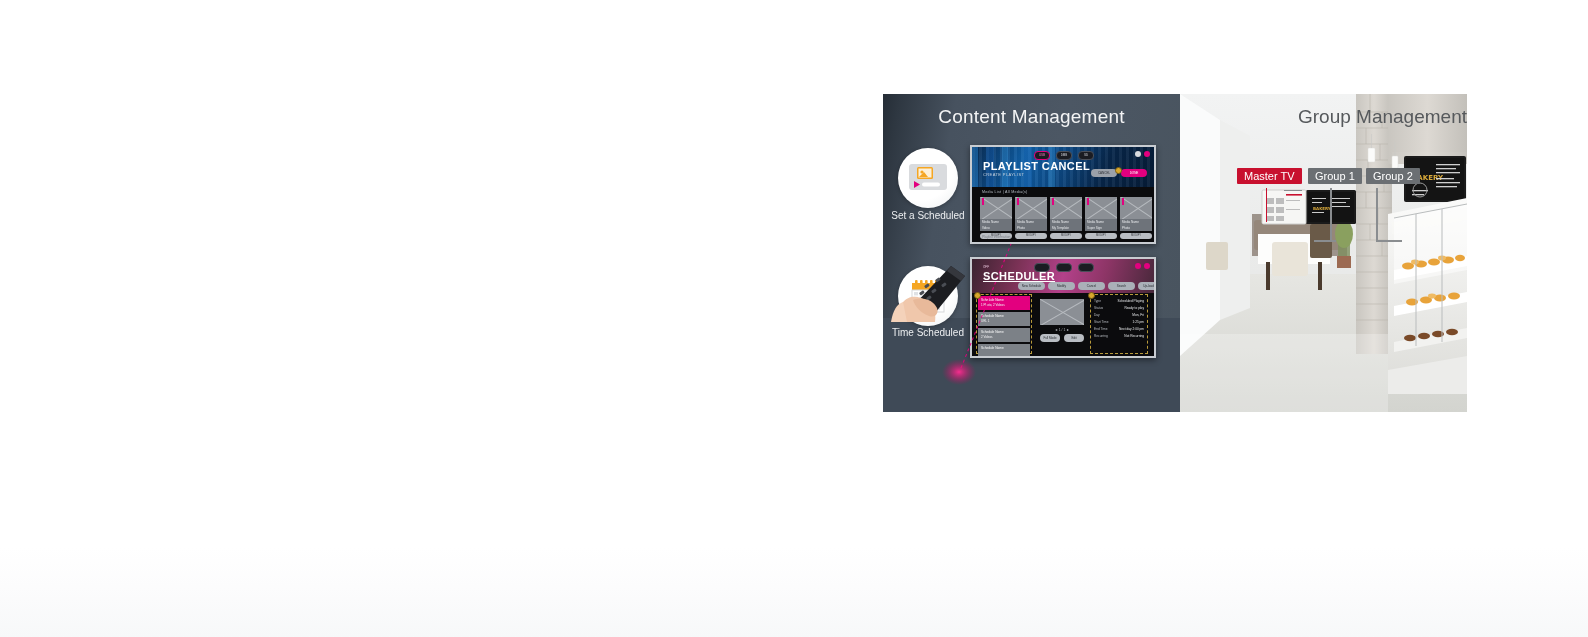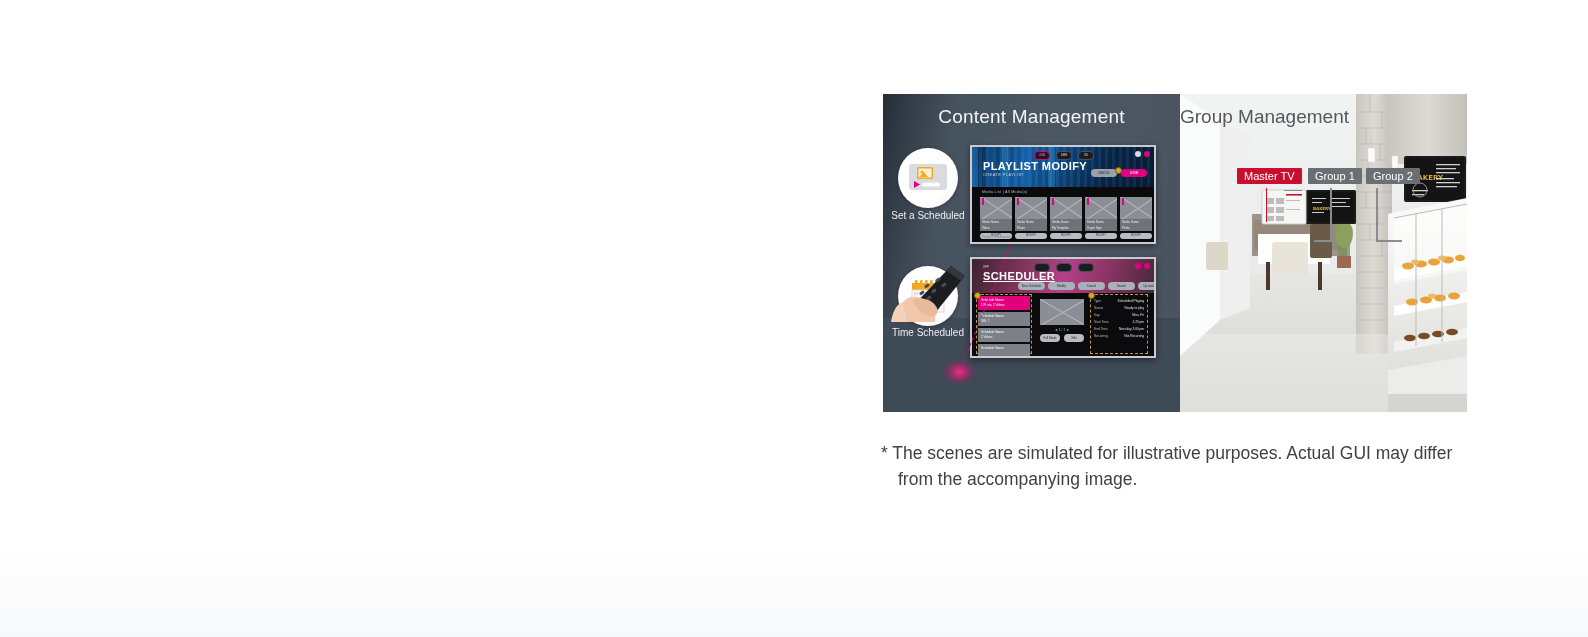--- a/index.html
+++ b/index.html
@@ -174,21 +174,21 @@
     position:absolute;left:0;top:0;width:297px;height:318px;pointer-events:none;
   }
   .remote{position:absolute;left:8px;bottom:-4px;width:86px;height:62px;}
 
   
   .gm{
     position:absolute;left:297px;top:0;width:287px;height:318px;overflow:hidden;
     background:linear-gradient(to bottom,#f0f1f1 0%,#e9eaea 38%,#dfe0de 62%,#d7d8d4 100%);
   }
   .gm-title{
-    position:absolute;top:12px;left:0;width:287px;text-align:left;
+    position:absolute;top:12px;left:0;width:287px;text-align:right;
     color:#56595c;font-size:19px;font-weight:400;z-index:9;
   }
   .tag{
     position:absolute;padding:2px 7px;color:#fff;font-size:11px;border-radius:1px;z-index:9;
     white-space:nowrap;
   }
   .tag.master{background:#c8102e;text-align:right;}
   .tag.group{background:#6b6f73;}
   .leader{position:absolute;z-index:8;}
   .leader.red{background:#c8102e;width:1px;}
@@ -265,21 +265,21 @@
     <div class="win win-playlist">
       <div class="pl-hdr"></div>
       <div class="dot-btn pink" style="left:62px;">USB</div>
       <div class="dot-btn" style="left:84px;">DMB</div>
       <div class="dot-btn" style="left:106px;">SD</div>
       <div class="win-ctrl">
         <i></i>
         <i class="x"></i>
       </div>
       <div class="pl-sub">CREATE PLAYLIST</div>
-      <div class="pl-title">PLAYLIST MODIFY</div>
+      <div class="pl-title">PLAYLIST CANCEL</div>
       <div class="pl-actions">
         <div class="btn-s">CANCEL</div>
         <div class="btn-s pink">DONE</div>
       </div>
       <div class="knob" style="right:32px;top:20px;"></div>
       <div class="pl-tabs">Media List  |  All Media(s)</div>
 
       <div class="pl-cards">
         <div class="pl-card">
           <div class="thumb">
@@ -609,16 +609,15 @@
     <div class="leader grey" style="left:196px;top:94px;width:1.5px;height:52px;"></div>
     <div class="leader grey" style="left:196px;top:146px;width:26px;height:1.5px;"></div>
 
     <div class="tag master" style="left:57px;top:74px;">Master TV</div>
     <div class="tag group" style="left:128px;top:74px;">Group 1</div>
     <div class="tag group" style="left:186px;top:74px;">Group 2</div>
   </div>
 </div>
 
 <div class="fn">
-  <span class="ind">* The scenes are simulated for illustrative purposes. Actual GUI may differ from the accompanying image.</span>
 </div>
 
 <div class="bottom-fade"></div>
 
 </body></html>

